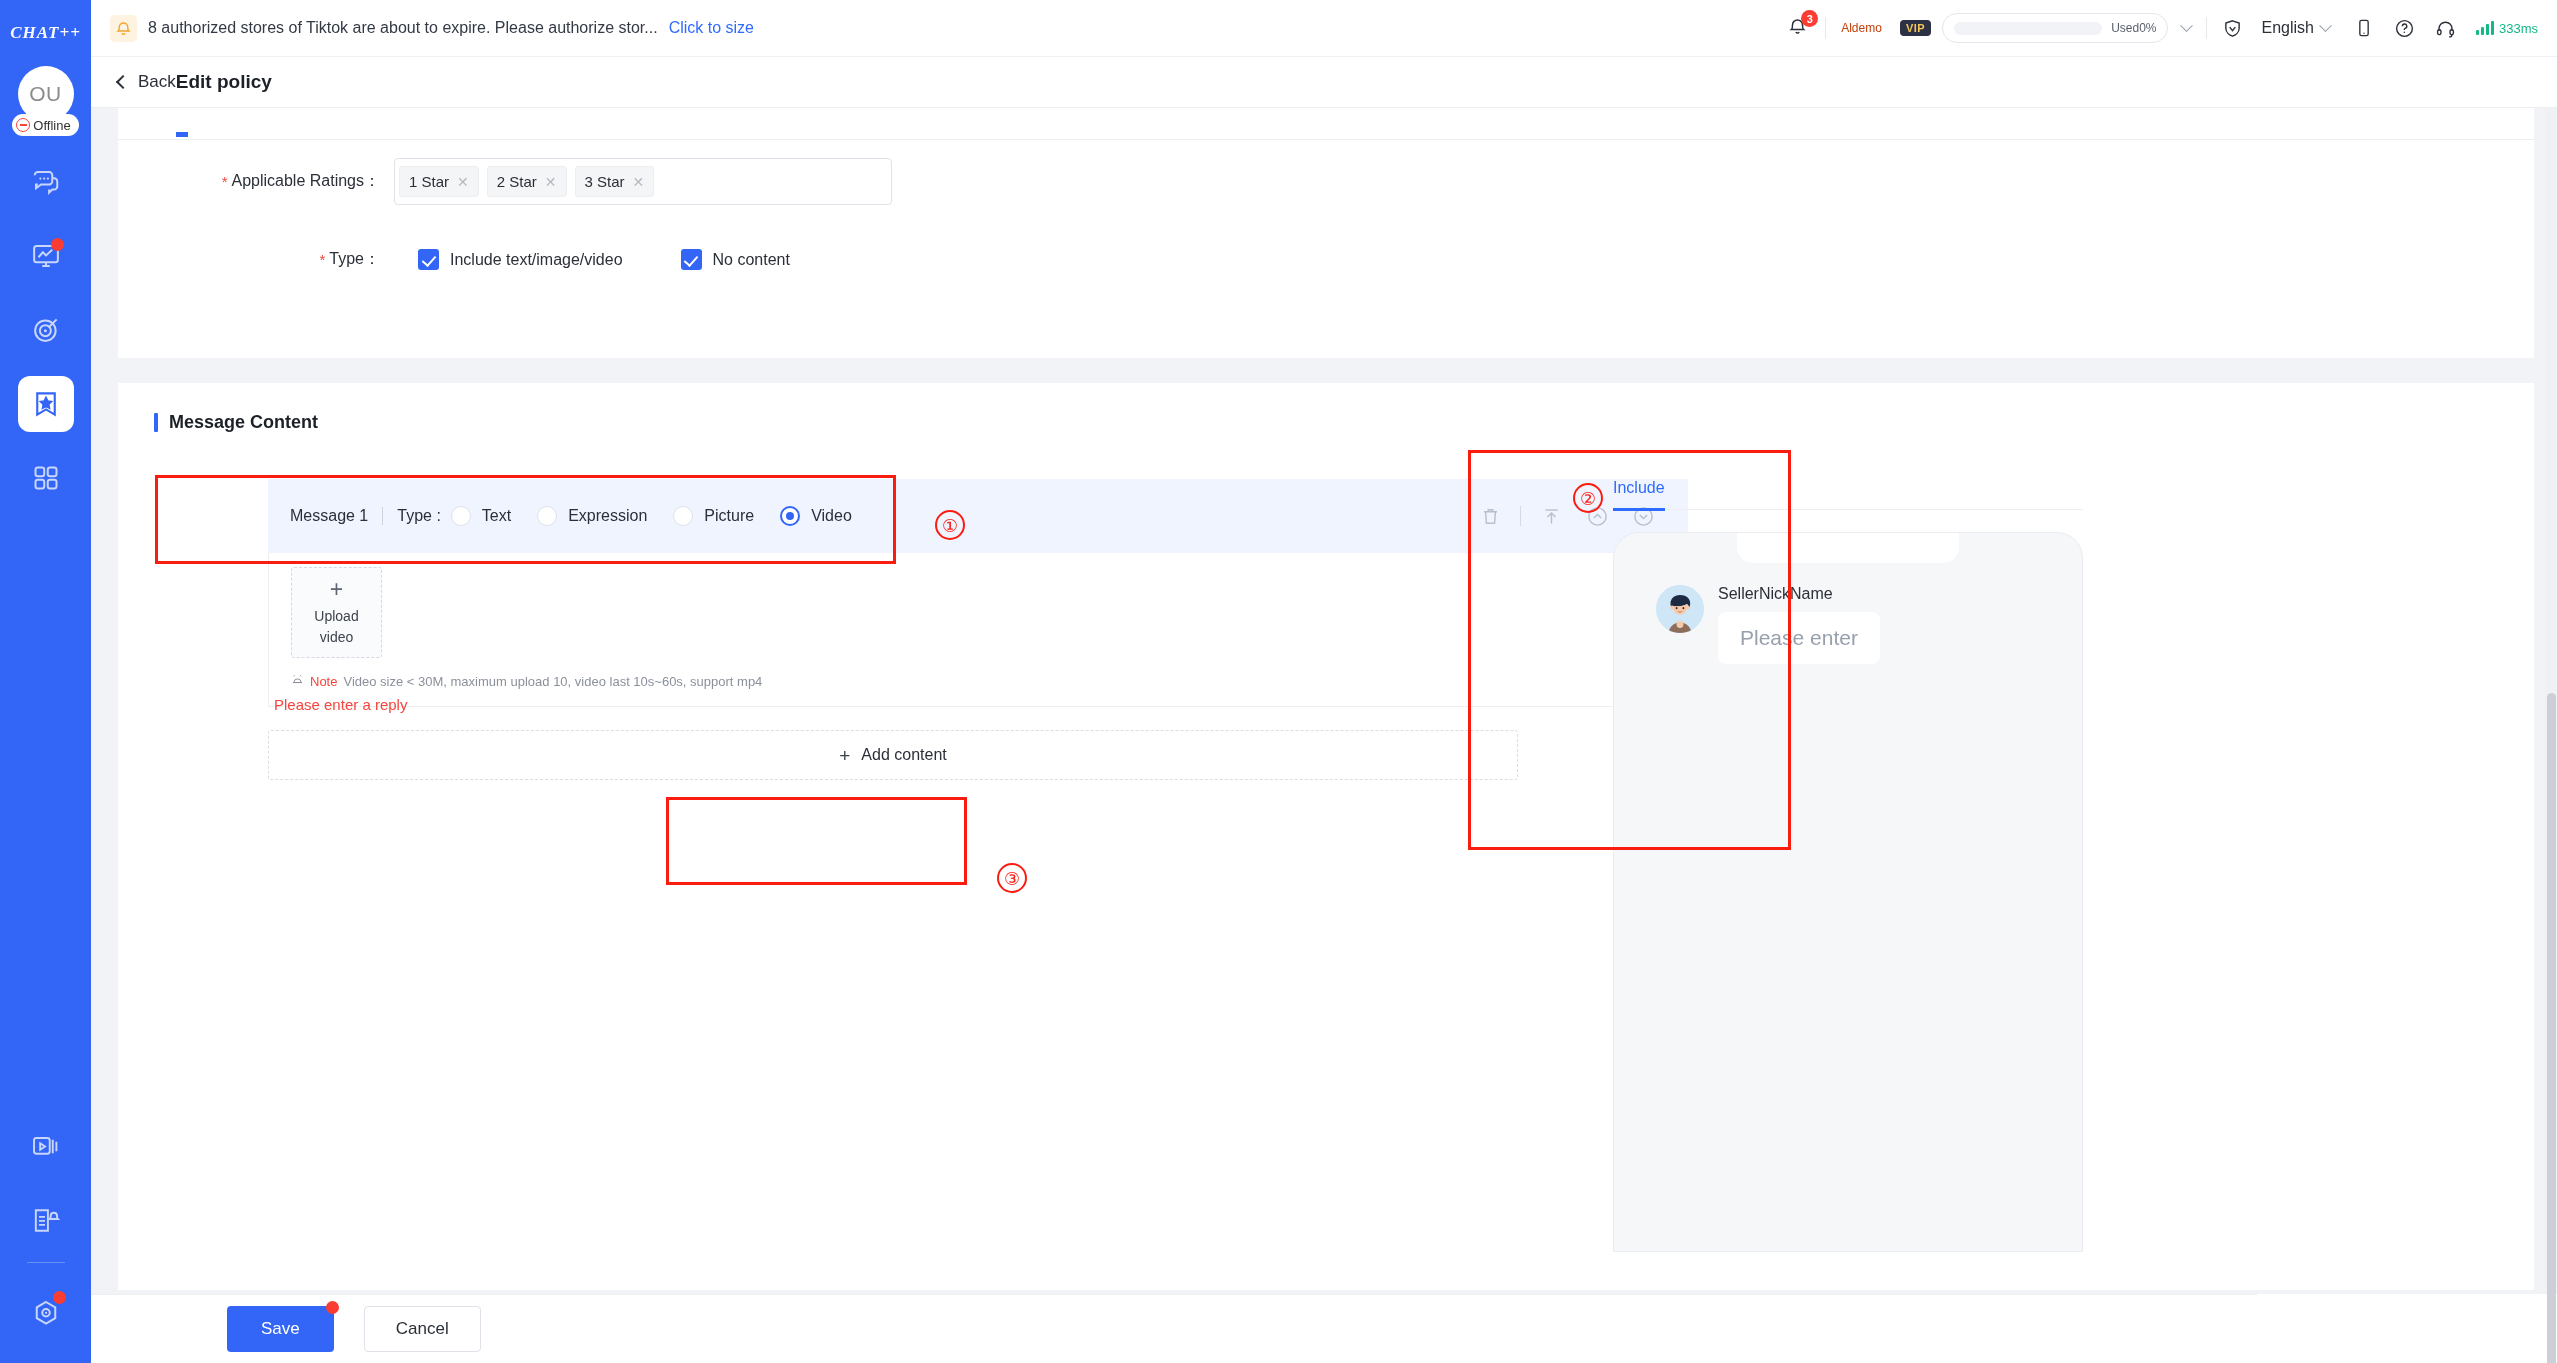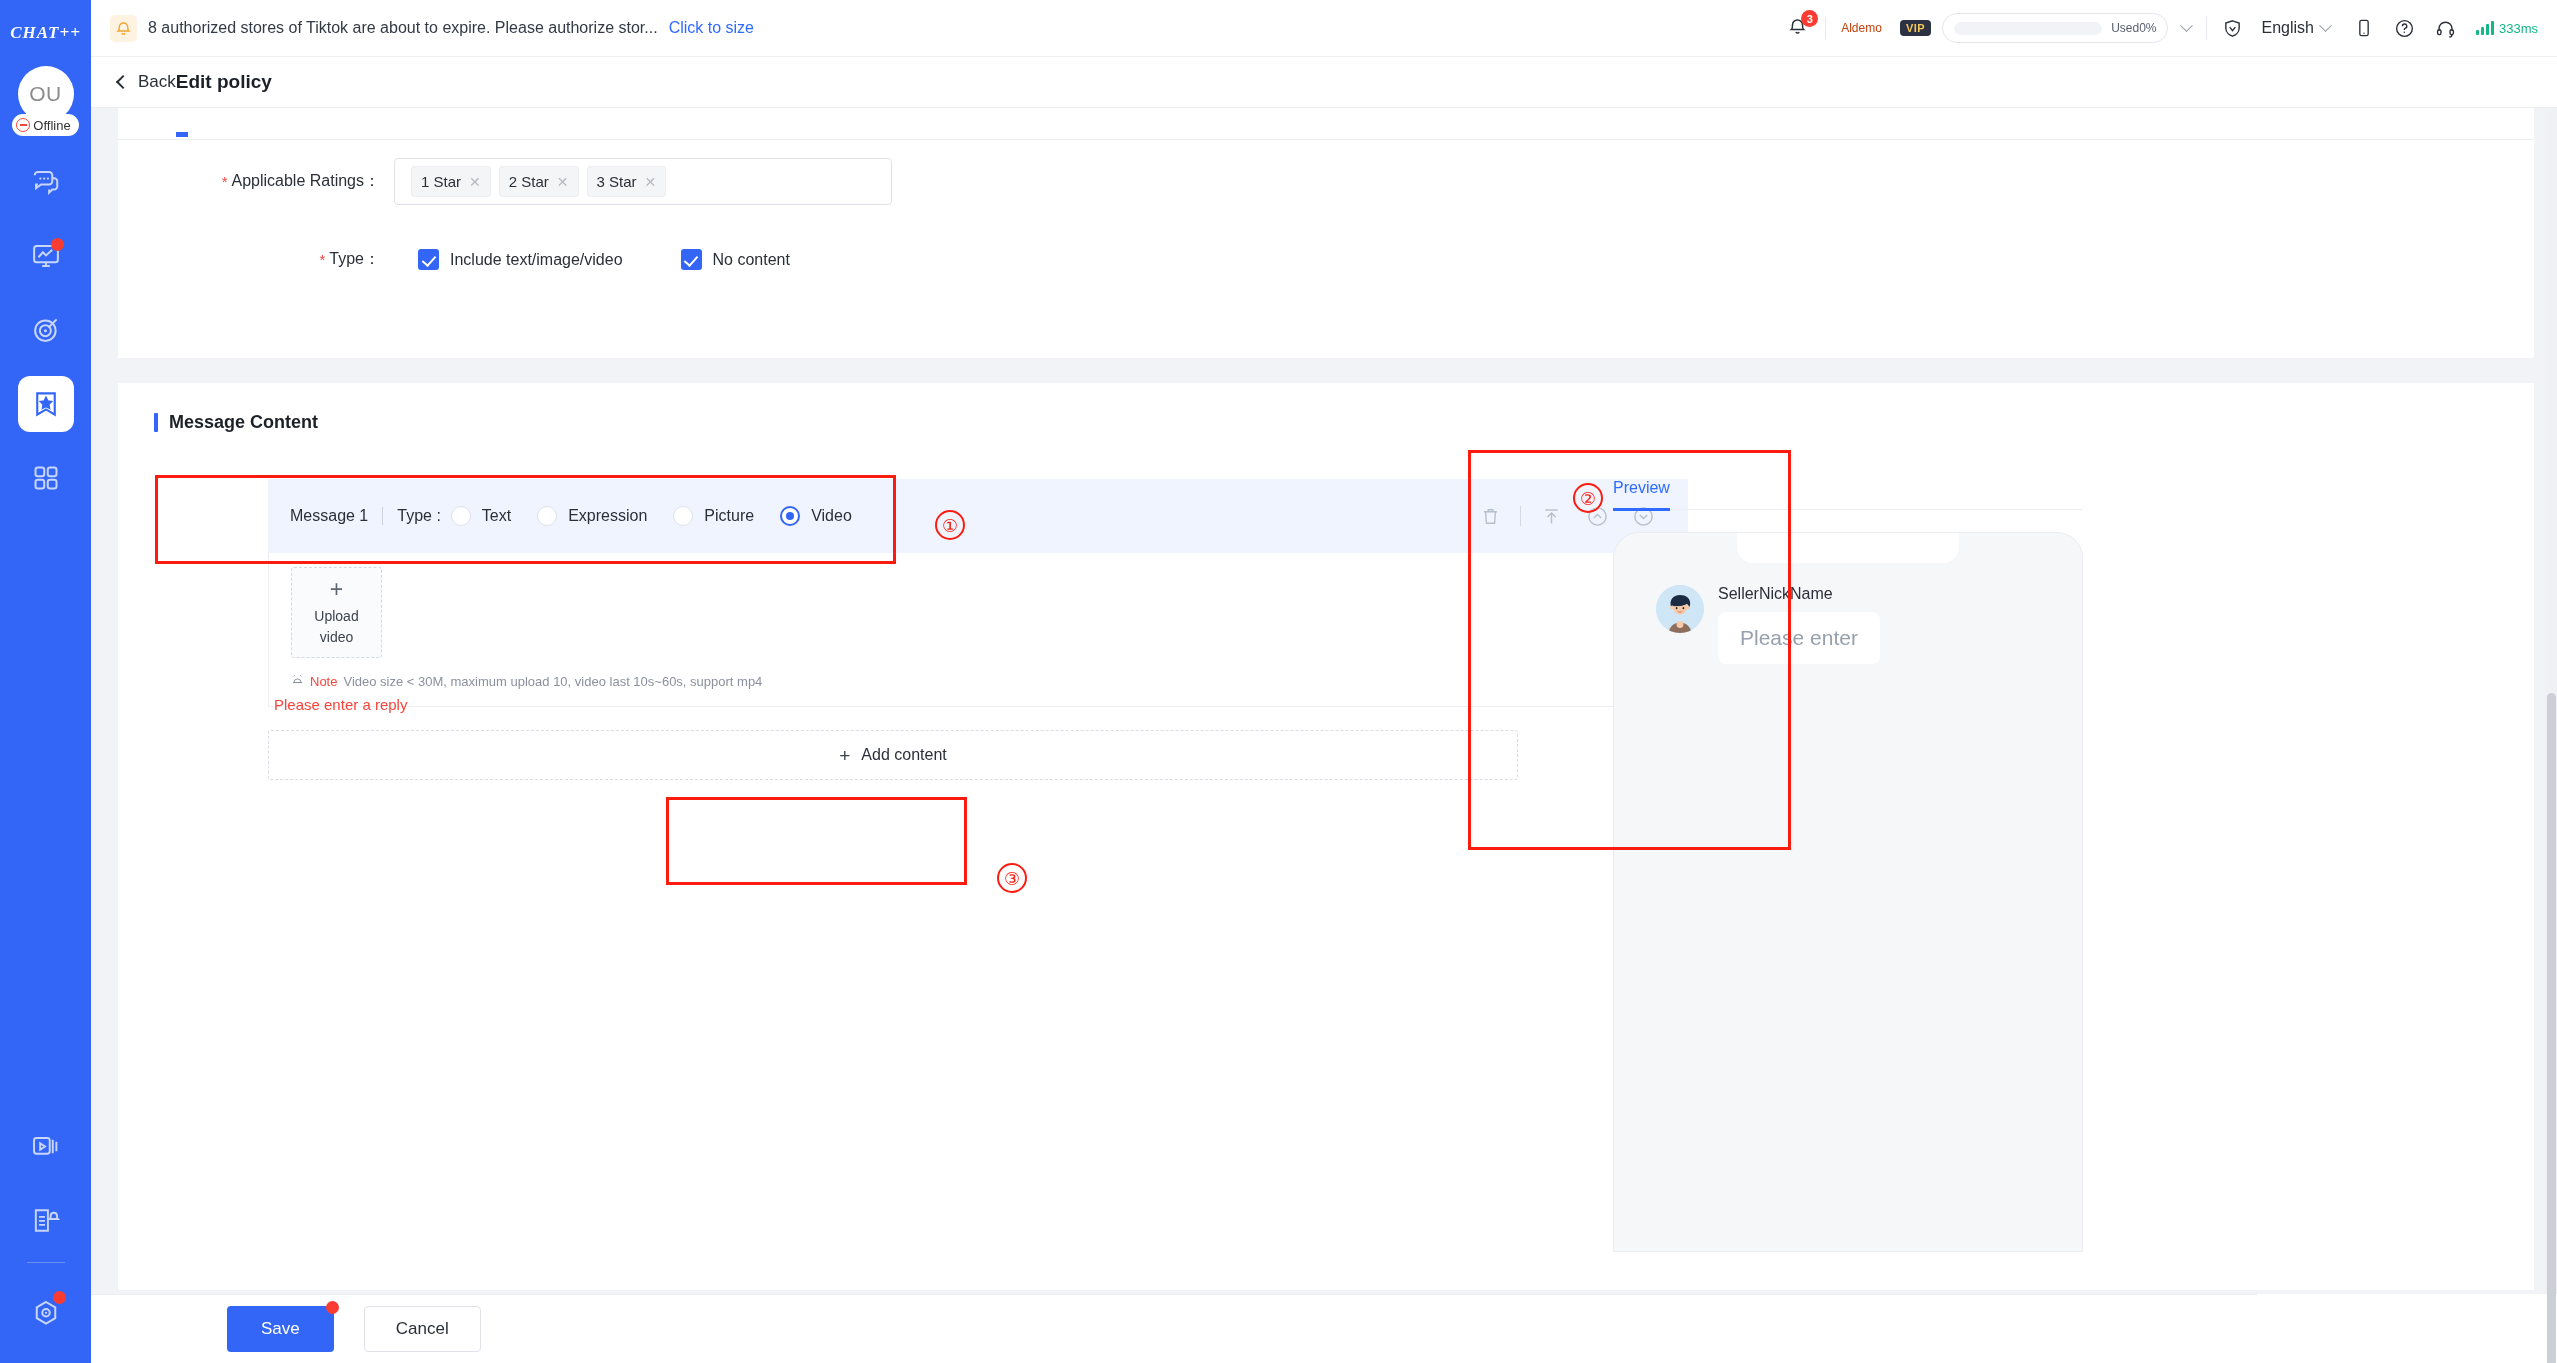--- a/index.html
+++ b/index.html
@@ -116,21 +116,21 @@
   #cut-marker { position:absolute; left: 58px; top: 24px; width: 12px; height: 5px; background: #3366f6; }
   #basic-divider { position:absolute; left:0; top: 31px; width: 2416px; height:1px; background:#eceef2; }
 
   .form-row { display: flex; align-items: center; }
   #ratings-row { position: absolute; left: 0; top: 50px; }
   .field-label { font-size: 16px; color: #2b2f38; text-align: right; }
   .req-star { color: #f5453d; margin-right: 4px; font-size: 15px; vertical-align: -1px; }
   #ratings-label { width: 262px; }
   #ratings-select {
     margin-left: 14px; width: 498px; min-height: 47px; border: 1px solid #dfe2e8; border-radius: 4px;
-    background: #fff; display: flex; align-items: center; gap: 8px; padding: 0 16px; cursor: text;
+    background: #fff; display: flex; align-items: center; gap: 8px; padding: 0 4px; cursor: text;
   }
   .tag {
     background: #f4f5f7; border: 1px solid #eceef1; border-radius: 3px; height: 31px;
     display: flex; align-items: center; gap: 8px; padding: 0 9px; font-size: 15px; color: #2b2f38;
   }
   .tag .x-icon { color: #b4b9c2; font-size: 14px; cursor: pointer; line-height: 1; }
 
   #type-row { position: absolute; left: 0; top: 141px; gap: 24px; }
   #type-label { width: 262px; }
   .cb-item { display: flex; align-items: center; gap: 11px; cursor: pointer; }
@@ -575,21 +575,21 @@
 
     <div id="error-text">Please enter a reply</div>
 
     <div id="add-content-btn">
       <span id="add-plus-icon">+</span>
       <span id="add-content-label">Add content</span>
     </div>
 
     <div id="preview-panel">
       <div id="preview-tab-row">
-        <span id="preview-tab">Preview</span>
+        <span id="preview-tab">Include</span>
       </div>
       <div id="phone-mock">
         <div id="phone-notch"></div>
         <div id="preview-msg">
           <div id="preview-avatar">
             <svg width="48" height="48" viewBox="0 0 48 48">
               <circle cx="24" cy="24" r="24" fill="#cfe6f7"></circle>
               <path d="M24 10c-6 0-9.5 3.6-9.5 8.6 0 1.6.4 3 .9 4l1.3-1.3c2.5.6 10.5.4 14.2-2.2 1.2 1 2 2.3 2.3 3.6.6-1.3 1-2.8 1-4.3C34.2 13.4 30 10 24 10z" fill="#1c2b42"></path>
               <path d="M16.6 20.6c0 5 3.3 9 7.4 9s7.4-4 7.4-9c0-.6-.05-1.2-.15-1.7-3.7 2.4-11.3 2.6-13.8 2-.5.4-.85 0-.85-.3z" fill="#f6c9a8"></path>
               <ellipse cx="20.6" cy="23.2" rx=".9" ry="1.1" fill="#3a2a22"></ellipse>

